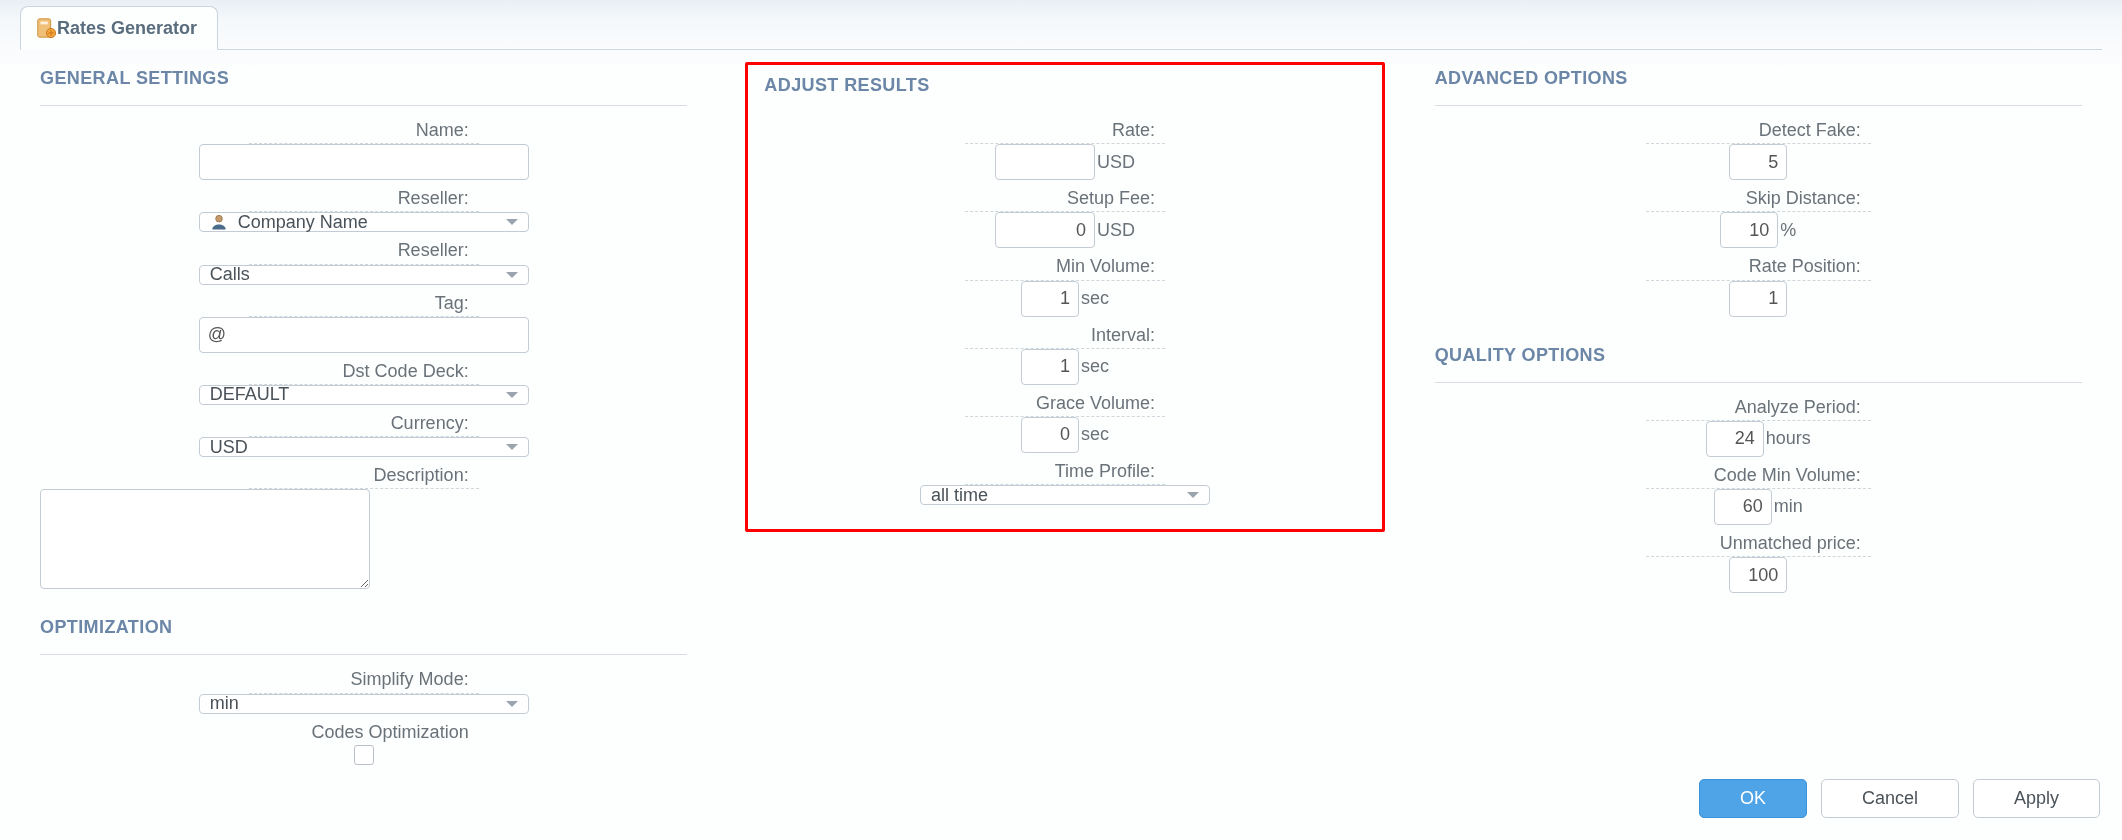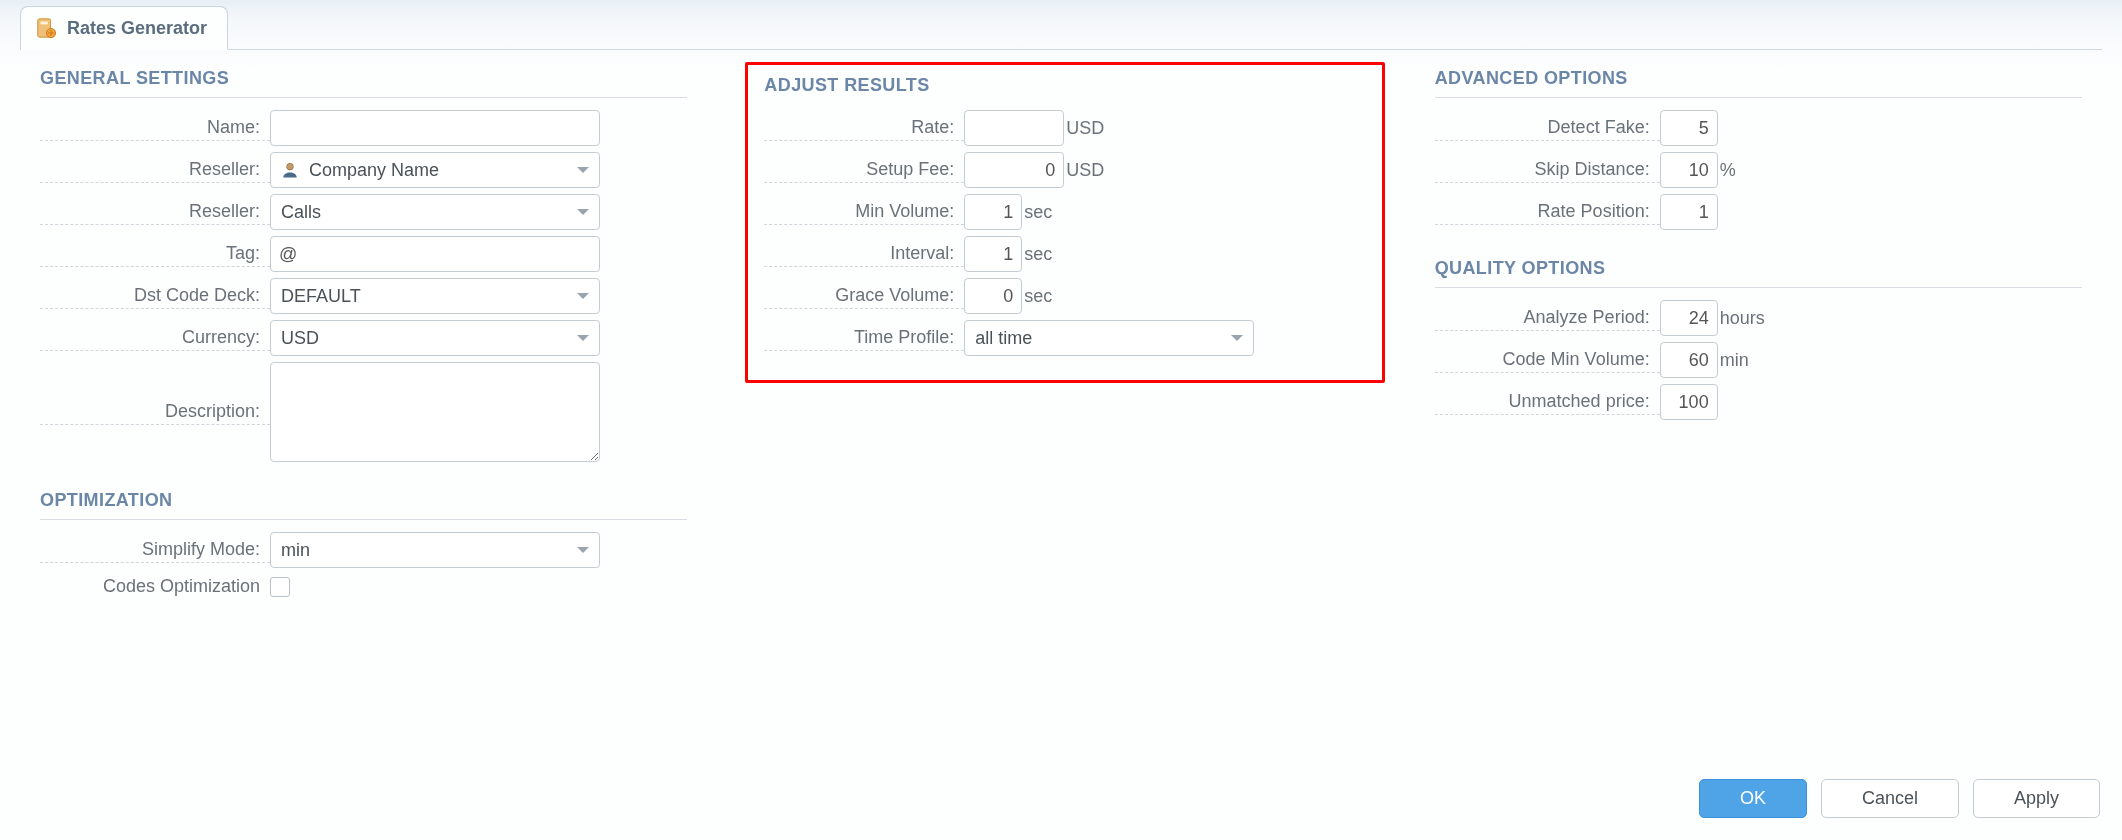--- a/index.html
+++ b/index.html
@@ -25,21 +25,20 @@
   }
   .tab {
     background: #fdfefe;
     border: 1px solid #c8d4df;
     border-bottom: 1px solid #fdfefe;
     border-radius: 8px 8px 0 0;
     padding: 10px 20px 10px 14px;
     margin-bottom: -1px;
     display: flex;
     align-items: center;
-    gap: 10px;
     font-weight: 600;
     color: #5a6d7e;
     cursor: pointer;
   }
   .tab .icon {
     width: 22px; height: 22px;
     display: inline-flex; align-items: center; justify-content: center;
   }
   .content {
     display: flex;
@@ -50,35 +49,36 @@
     flex: 1;
     padding: 0 20px;
   }
   .col + .col { margin-left: 10px; }
   .section-title {
     color: #6b86a6;
     font-weight: 700;
     font-size: 18px;
     letter-spacing: 0.4px;
     border-bottom: 1px solid #d7dde2;
-    padding-bottom: 8px;
+    padding-bottom: 16px;
     margin: 0 0 12px 0;
   }
   .section + .section { margin-top: 28px; }
   .highlight-box {
     border: 3px solid #ff0000;
     padding: 10px 16px 18px 16px;
     border-radius: 2px;
     margin-top: -6px;
     margin-left: 8px;
   }
   .row {
     display: flex;
     align-items: center;
     margin: 6px 0;
+    flex-direction: column;
   }
   .row .label {
     width: 230px;
     text-align: right;
     padding-right: 10px;
     color: #6a7279;
     border-bottom: 1px dashed #cfd6dc;
     align-self: center;
     line-height: 1.4;
   }
@@ -100,21 +100,21 @@
   .num-input.wide { width: 100px; text-align: left; }
   textarea { width: 330px; height: 100px; resize: both; }
 
   .combo {
     position: relative;
     display: inline-flex;
     align-items: center;
     background: #fff;
     border: 1px solid #c3ccd4;
     border-radius: 4px;
-    height: 36px;
+    height: 20px;
     padding: 0 32px 0 10px;
     min-width: 330px;
     cursor: pointer;
   }
   .combo.with-icon { padding-left: 38px; }
   .combo .combo-icon {
     position: absolute; left: 8px; top: 50%; transform: translateY(-50%);
     width: 22px; height: 22px;
     display: inline-flex; align-items: center; justify-content: center;
   }

